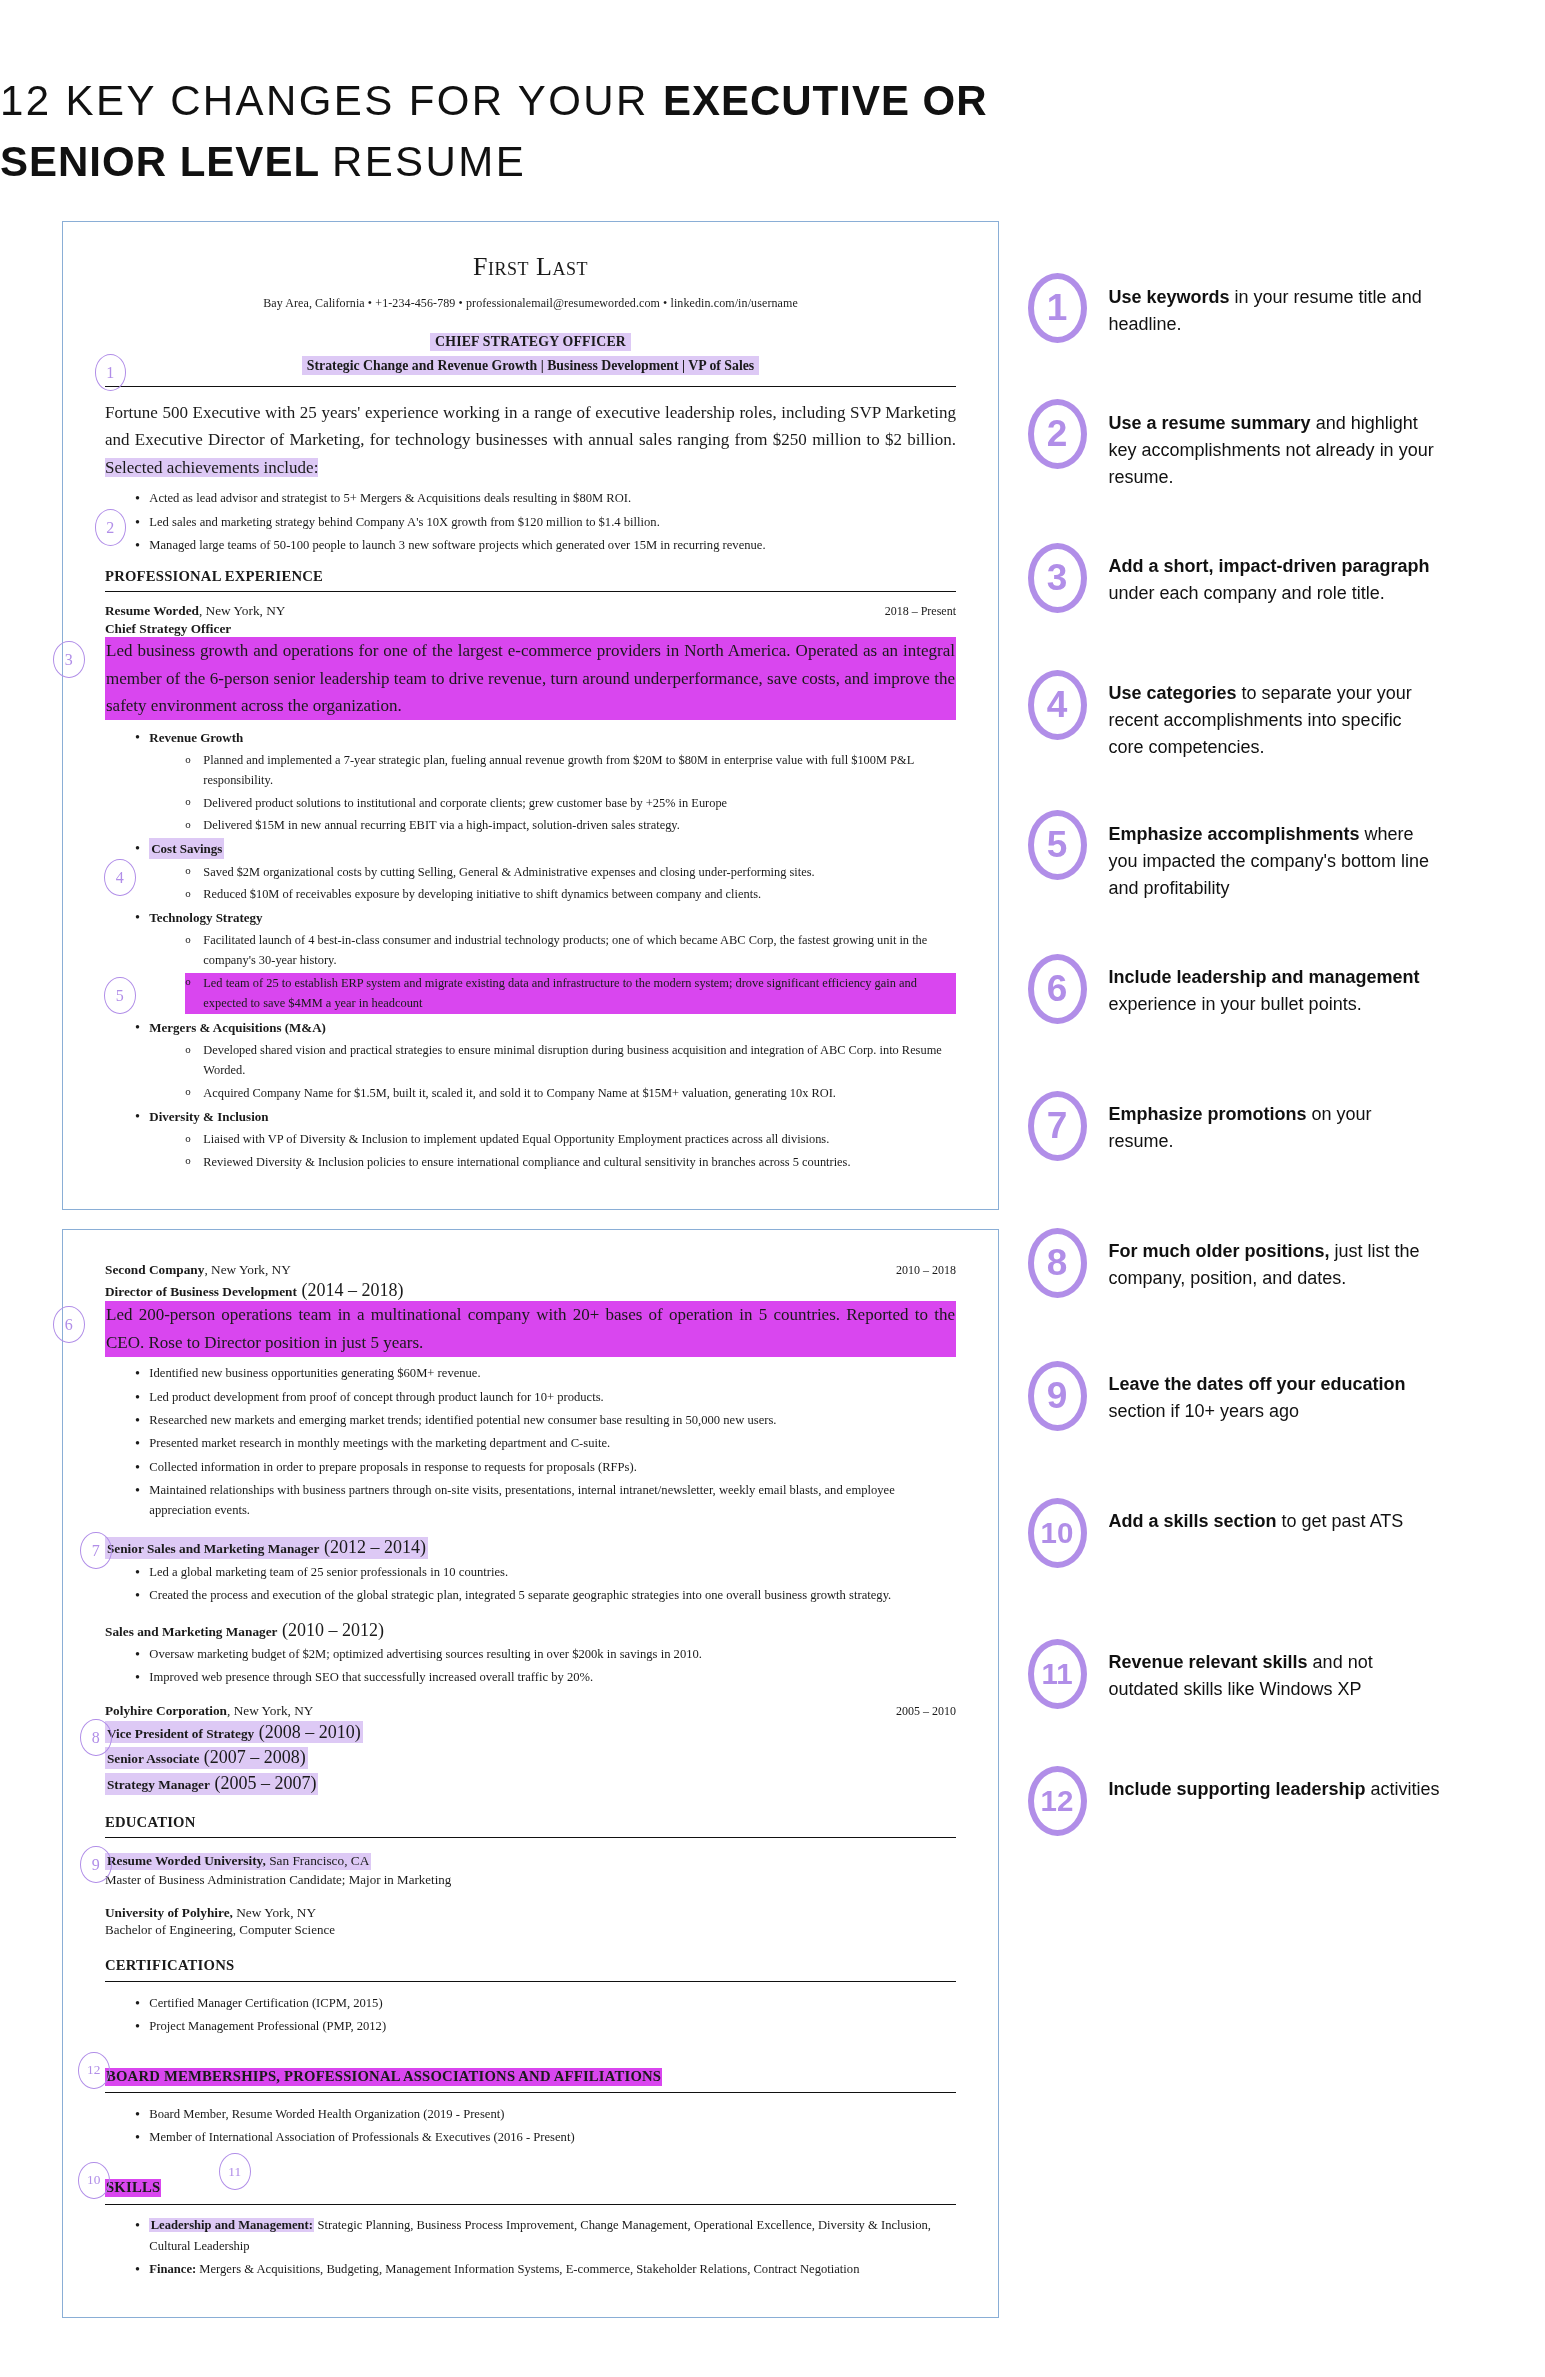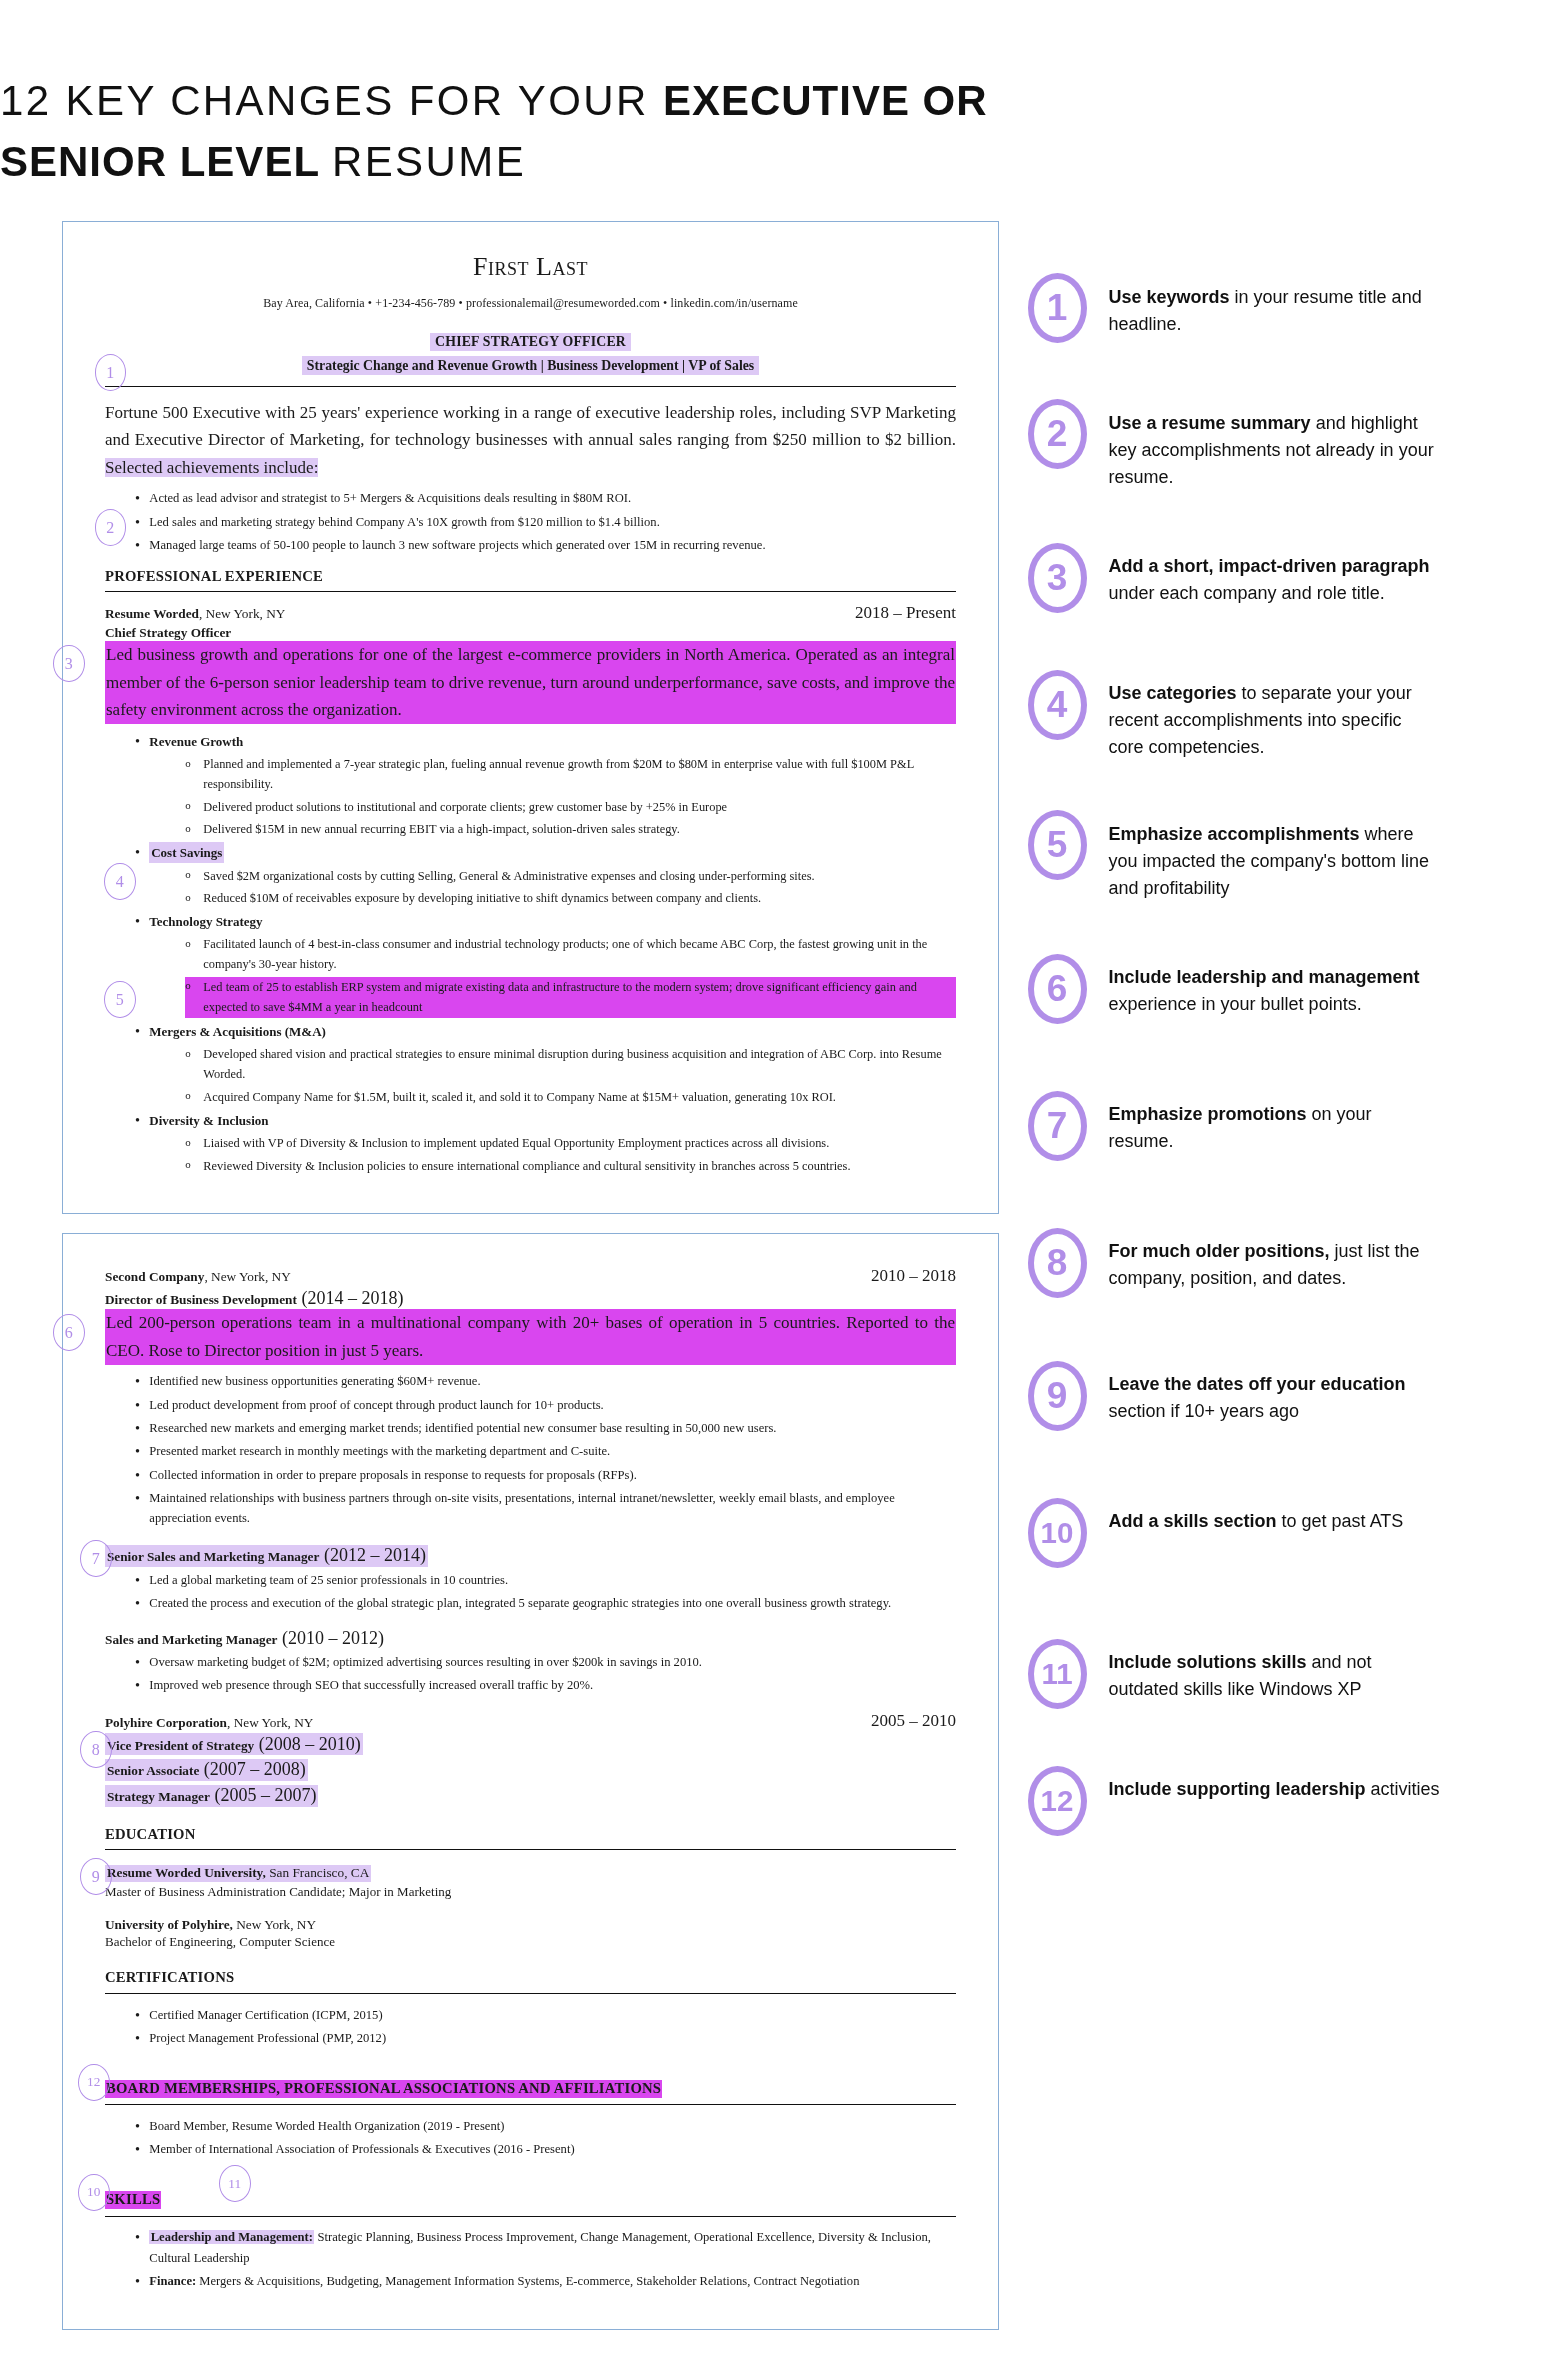--- a/index.html
+++ b/index.html
@@ -151,21 +151,21 @@
 
   .job-row{
     display:flex;
     justify-content:space-between;
     align-items:baseline;
     font-size:13.3px;
     margin-top:2.9px;
   }
   .job-company b{font-weight:bold;}
   .job-company span.loc{font-weight:normal;}
-  .job-dates{font-size:17px;}
+  .job-dates{font-size:12px;}
   .job-title{font-size:13.3px;font-weight:bold;margin-top:1.9px;}
   .job-title .yrs{font-weight:normal;font-size:18px;}
   .job-title.hl-inline{display:inline-block;background:#ddc9f5;padding:0.5px 1.9px;}
   .cat{font-size:13px;font-weight:bold;}
   .cat.hl-inline{display:inline-block;background:#ddc9f5;padding:0 1.9px;}
 
   .edu-school{font-size:13.3px;font-weight:bold;margin-top:3.8px;}
   .edu-school .loc{font-weight:normal;}
   .edu-school.hl-inline{display:inline-block;background:#ddc9f5;padding:0.5px 1.9px;}
   .edu-degree{font-size:13px;margin-top:1.9px;}
@@ -452,21 +452,21 @@
         <div class="tip-text"><b>Leave the dates off your education</b><span> section if 10+ years ago</span></div>
       </div>
 
       <div class="tip" style="margin-bottom:71px;">
         <div class="tip-badge" style="font-size:29.5px;">10</div>
         <div class="tip-text"><b>Add a skills section</b><span> to get past ATS</span></div>
       </div>
 
       <div class="tip" style="margin-bottom:57px;">
         <div class="tip-badge" style="font-size:29.5px;">11</div>
-        <div class="tip-text"><b>Include solutions skills</b><span> and not outdated skills like Windows XP</span></div>
+        <div class="tip-text"><b>Revenue relevant skills</b><span> and not outdated skills like Windows XP</span></div>
       </div>
 
       <div class="tip">
         <div class="tip-badge" style="font-size:29.5px;">12</div>
         <div class="tip-text"><b>Include supporting leadership</b><span> activities</span></div>
       </div>
 
     </div>
   </div>
 

